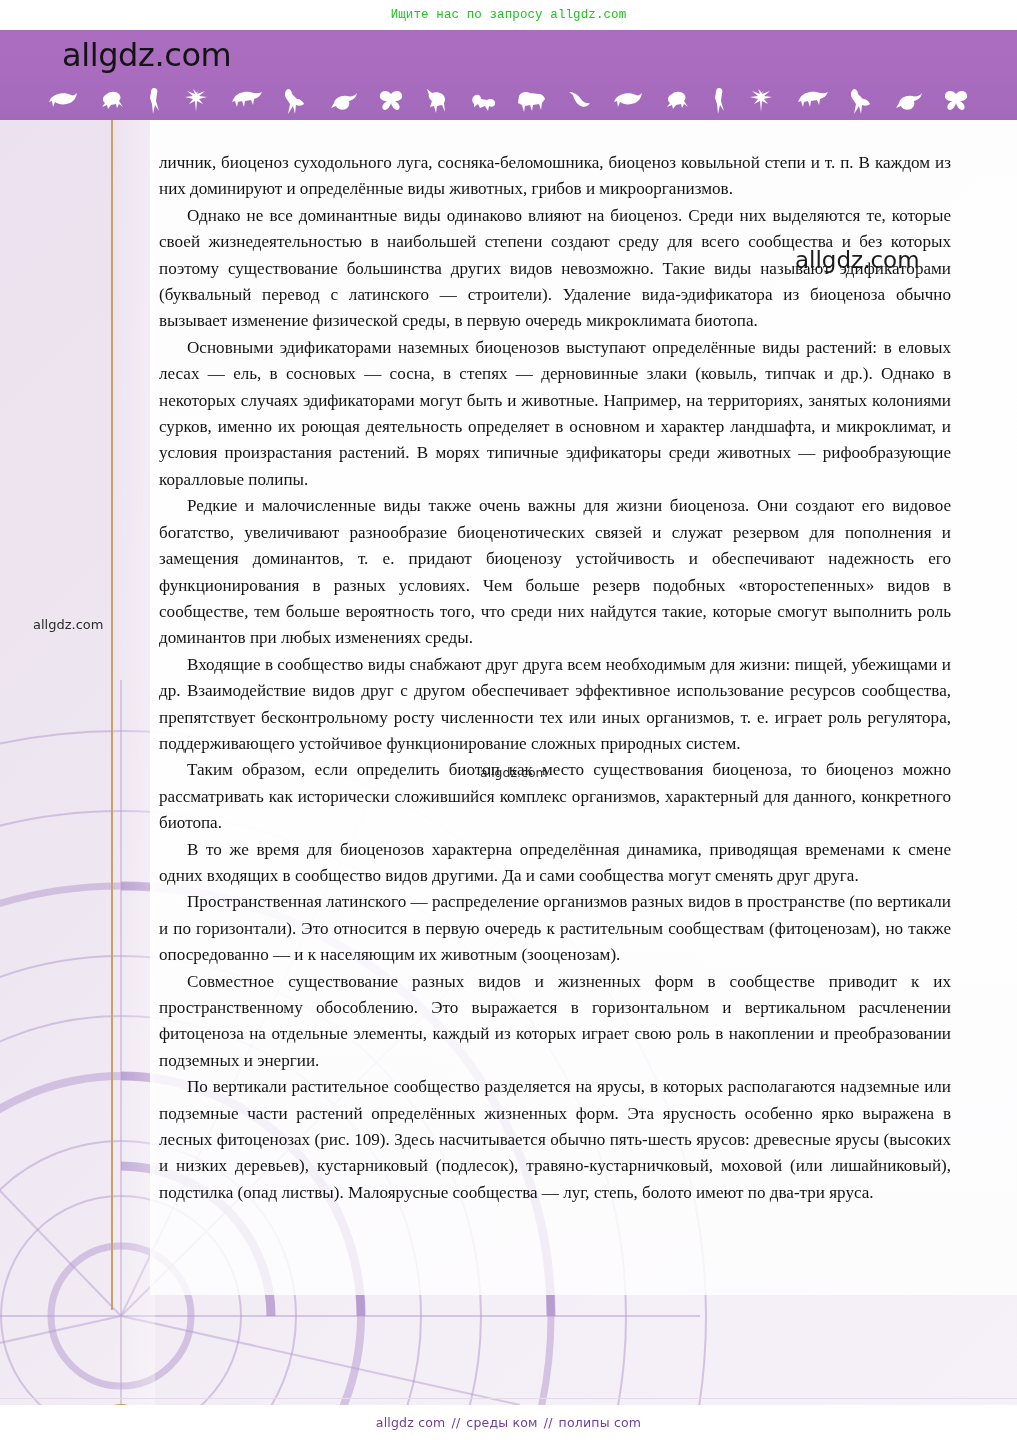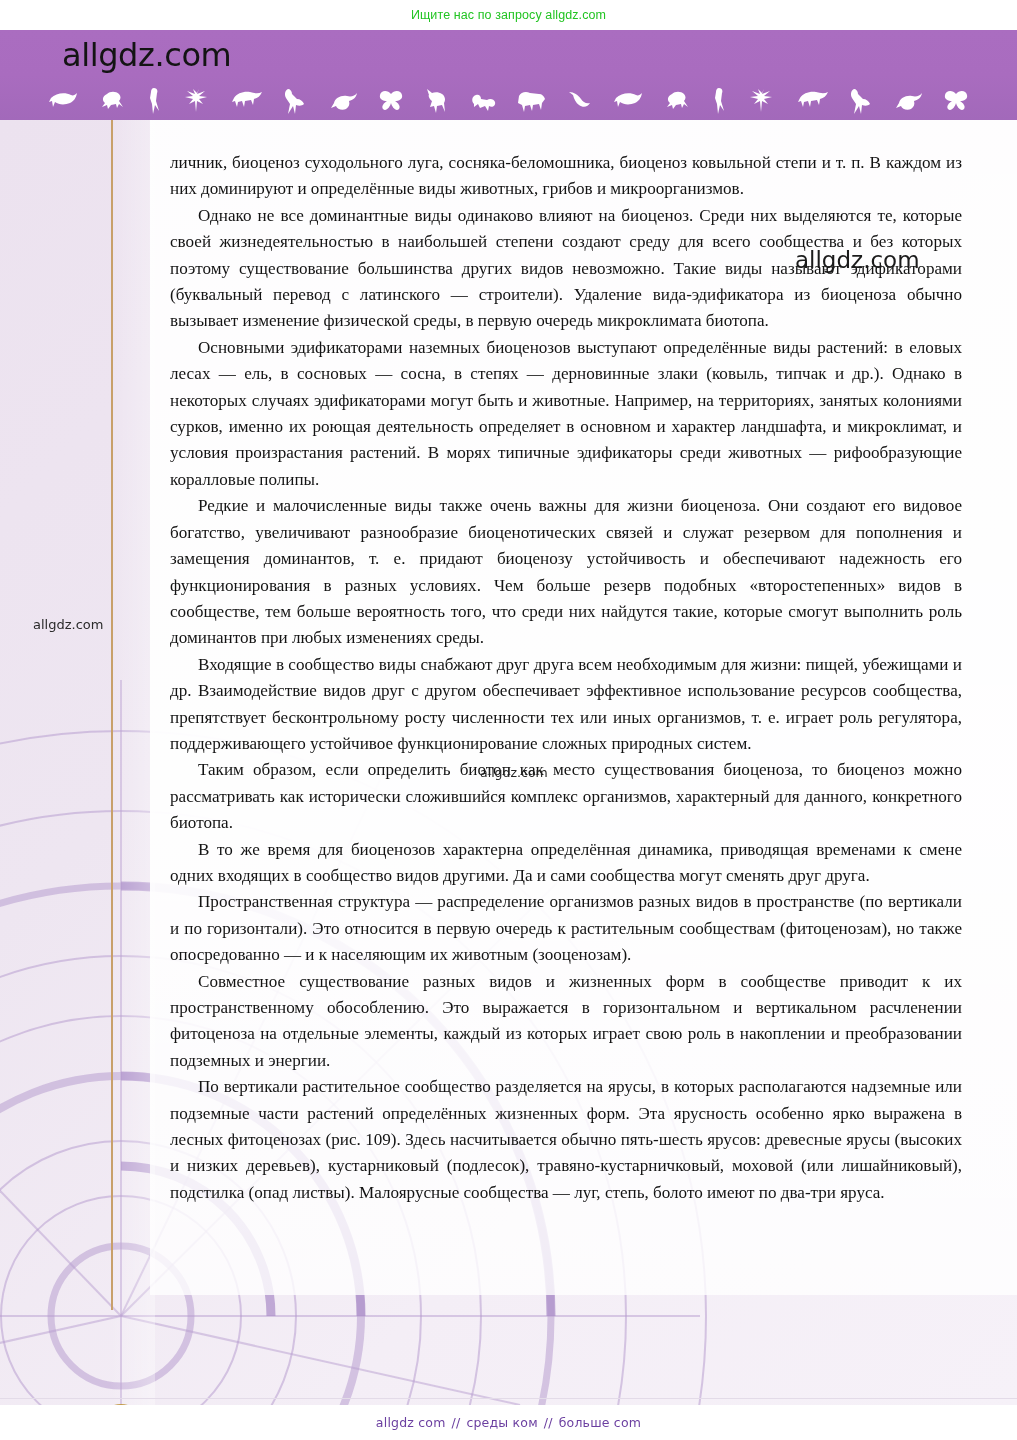--- a/index.html
+++ b/index.html
@@ -23,21 +23,21 @@
     position: absolute;
     left: 0; top: 0;
     width: 1017px;
     height: 30px;
     background: #ffffff;
     display: flex;
     align-items: center;
     justify-content: center;
   }
   .promo-text {
-    font-family: Liberation Sans, sans-serif;
+    font-family: Liberation Mono, monospace;
     font-size: 12.5px;
     color: #22c422;
     letter-spacing: .1px;
     white-space: nowrap;
   }
 
   
   .banner {
     position: absolute;
     left: 0; top: 30px;
@@ -125,21 +125,21 @@
     white-space: nowrap;
     z-index: 5;
   }
   .wm-topright  { left: 795px; top: 127px; font-size: 23px; }
   .wm-left      { left: 33px;  top: 497px; font-size: 13px; color:#2a2a2a; }
   .wm-mid       { left: 480px; top: 645px; font-size: 12.5px; color:#222; }
 
   
   .text-col {
     position: absolute;
-    left: 170px; top: 30px;
+    left: 159px; top: 30px;
     width: 792px;
     z-index: 4;
   }
   .text-col p {
     margin: 0;
     font-family: "Liberation Serif", serif;
     font-size: 17.1px;
     line-height: 26.4px;
     color: #131313;
     text-align: justify;
@@ -329,25 +329,25 @@
     <div class="page-num">286</div>
 
     <div class="text-col" id="text-col">
         <p><span>личник, биоценоз суходольного луга, сосняка-беломошника, биоценоз ковыльной степи и т. п. В каждом из них доминируют и определённые виды животных, грибов и микроорганизмов.</span></p>
         <p class="ind"><span>Однако не все доминантные виды одинаково влияют на биоценоз. Среди них выделяются те, которые своей жизнедеятельностью в наибольшей степени создают среду для всего сообщества и без которых поэтому существование большинства других видов невозможно. Такие виды называют </span><b>эдификаторами</b><span> (буквальный перевод с латинского — строители). Удаление вида-эдификатора из биоценоза обычно вызывает изменение физической среды, в первую очередь микроклимата биотопа.</span></p>
         <p class="ind"><span>Основными эдификаторами наземных биоценозов выступают определённые виды растений: в еловых лесах — ель, в сосновых — сосна, в степях — дерновинные злаки (ковыль, типчак и др.). Однако в некоторых случаях эдификаторами могут быть и животные. Например, на территориях, занятых колониями сурков, именно их роющая деятельность определяет в основном и характер ландшафта, и микроклимат, и условия произрастания растений. В морях типичные эдификаторы среди животных — рифообразующие коралловые полипы.</span></p>
         <p class="ind"><span>Редкие и малочисленные виды также очень важны для жизни биоценоза. Они создают его видовое богатство, увеличивают разнообразие биоценотических связей и служат резервом для пополнения и замещения доминантов, т. е. придают биоценозу устойчивость и обеспечивают надежность его функционирования в разных условиях. Чем больше резерв подобных «второстепенных» видов в сообществе, тем больше вероятность того, что среди них найдутся такие, которые смогут выполнить роль доминантов при любых изменениях среды.</span></p>
         <p class="ind"><span>Входящие в сообщество виды снабжают друг друга всем необходимым для жизни: пищей, убежищами и др. Взаимодействие видов друг с другом обеспечивает эффективное использование ресурсов сообщества, препятствует бесконтрольному росту численности тех или иных организмов, т. е. играет роль регулятора, поддерживающего устойчивое функционирование сложных природных систем.</span></p>
         <p class="ind"><span>Таким образом, если определить биотоп как место существования биоценоза, то биоценоз можно рассматривать как исторически сложившийся комплекс организмов, характерный для данного, конкретного биотопа.</span></p>
         <p class="ind"><span>В то же время для биоценозов характерна определённая динамика, приводящая временами к смене одних входящих в сообщество видов другими. Да и сами сообщества могут сменять друг друга.</span></p>
-        <p class="ind"><b>Пространственная структура</b><span>  — распределение организмов разных видов в пространстве (по вертикали и по горизонтали). Это относится в первую очередь к растительным сообществам (фитоценозам), но также опосредованно — и к населяющим их животным (зооценозам).</span></p>
+        <p class="ind"><b>Пространственная латинского</b><span>  — распределение организмов разных видов в пространстве (по вертикали и по горизонтали). Это относится в первую очередь к растительным сообществам (фитоценозам), но также опосредованно — и к населяющим их животным (зооценозам).</span></p>
         <p class="ind"><span>Совместное существование разных видов и жизненных форм в сообществе приводит к их пространственному обособлению. Это выражается в горизонтальном и вертикальном расчленении фитоценоза на отдельные элементы, каждый из которых играет свою роль в накоплении и преобразовании подземных и энергии.</span></p>
         <p class="ind"><span>По вертикали растительное сообщество разделяется на </span><b>ярусы</b><span>, в которых располагаются надземные или подземные части растений определённых жизненных форм. Эта ярусность особенно ярко выражена в лесных фитоценозах (рис. 109). Здесь насчитывается обычно пять-шесть ярусов: древесные ярусы (высоких и низких деревьев), кустарниковый (подлесок), травяно-кустарничковый, моховой (или лишайниковый), подстилка (опад листвы). Малоярусные сообщества — луг, степь, болото имеют по два-три яруса.</span></p>
       </div>
 
   </div>
 
   <div class="footer-rule"></div>
   <div class="footer">
-    <div class="footer-text" id="footer-text"><span>allgdz com</span><span class="footer-sep">//</span><span>среды ком</span><span class="footer-sep">//</span><span>больше com</span></div>
+    <div class="footer-text" id="footer-text"><span>allgdz com</span><span class="footer-sep">//</span><span>среды ком</span><span class="footer-sep">//</span><span>полипы com</span></div>
   </div>
 
 </div>
 
 </body></html>

